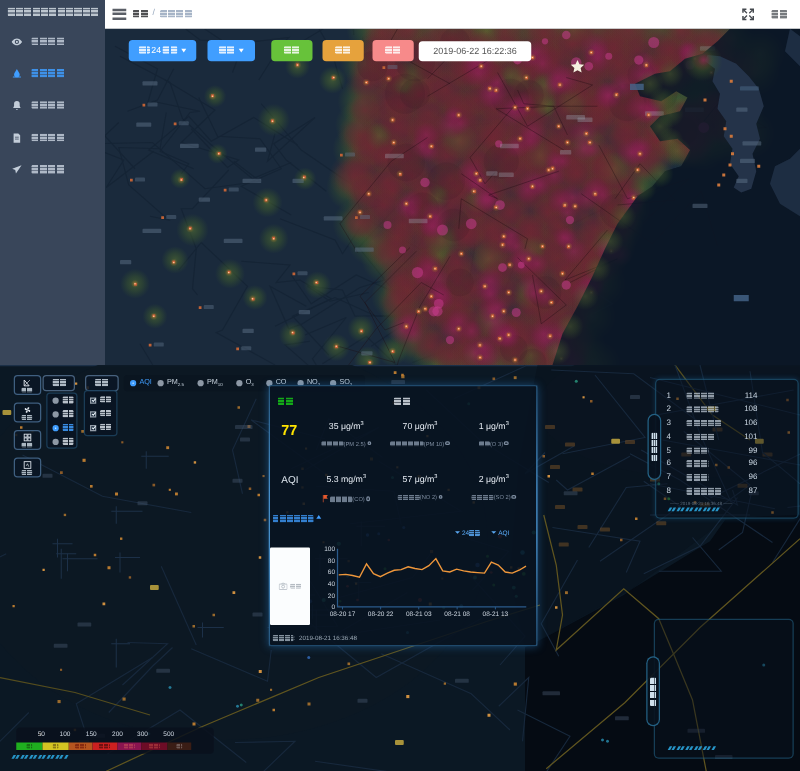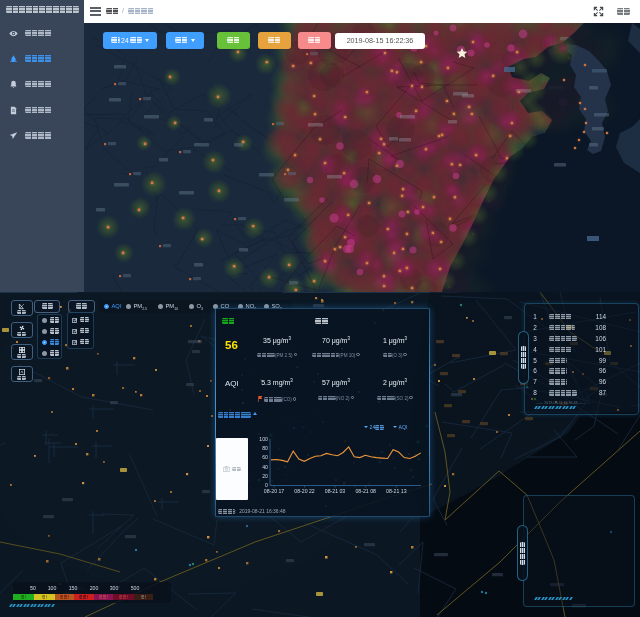--- a/index.html
+++ b/index.html
@@ -1363,21 +1363,21 @@
   </div>
 <div class="btn" style="left:217px;top:31.5px;width:33px;background:#67c23a">
     <span style="display:block;width:13px;height:6.4px;opacity:0.85;border-radius:1px;filter:blur(0.35px);background:repeating-linear-gradient(90deg,#fff 0 5.54px,transparent 5.54px 6.60px);-webkit-mask:linear-gradient(180deg,#000 0 1.41px,rgba(0,0,0,0.35) 1.41px 2.30px,#000 2.30px 3.71px,rgba(0,0,0,0.45) 3.71px 4.74px,#000 4.74px);"></span>
   </div>
 <div class="btn" style="left:258px;top:31.5px;width:33px;background:#e6a23c">
     <span style="display:block;width:13px;height:6.4px;opacity:0.85;border-radius:1px;filter:blur(0.35px);background:repeating-linear-gradient(90deg,#fff 0 5.54px,transparent 5.54px 6.60px);-webkit-mask:linear-gradient(180deg,#000 0 1.41px,rgba(0,0,0,0.35) 1.41px 2.30px,#000 2.30px 3.71px,rgba(0,0,0,0.45) 3.71px 4.74px,#000 4.74px);"></span>
   </div>
 <div class="btn" style="left:298px;top:31.5px;width:33px;background:#f78a8a">
     <span style="display:block;width:13px;height:6.4px;opacity:0.85;border-radius:1px;filter:blur(0.35px);background:repeating-linear-gradient(90deg,#fff 0 5.54px,transparent 5.54px 6.60px);-webkit-mask:linear-gradient(180deg,#000 0 1.41px,rgba(0,0,0,0.35) 1.41px 2.30px,#000 2.30px 3.71px,rgba(0,0,0,0.45) 3.71px 4.74px,#000 4.74px);"></span>
   </div>
-<div class="a" style="left:335px;top:32.5px;width:90px;height:16px;background:#fff;border-radius:3px;display:flex;align-items:center;justify-content:center;font-size:7.2px;color:#555">2019-08-15 16:22:36</div>
+<div class="a" style="left:335px;top:32.5px;width:90px;height:16px;background:#fff;border-radius:3px;display:flex;align-items:center;justify-content:center;font-size:7.2px;color:#555">2019-06-22 16:22:36</div>
 <svg class="a" style="left:0;top:292px" width="640" height="325" viewBox="0 0 640 325">
     <rect width="640" height="325" fill="#0b1824"></rect>
     <rect width="640" height="1" fill="#1c3048"></rect>
     <ellipse cx="180" cy="140" rx="210" ry="160" fill="#0c1824" opacity="0.9"></ellipse>
     <ellipse cx="560" cy="35" rx="130" ry="55" fill="#0c1a27" opacity="0.9"></ellipse>
     <path d="M430,0 L640,0 640,120 580,124 506,179 434,219 420,226 408,170 415,80 Z" fill="#071019" opacity="0.5"></path>
     <path d="M420,226 L434,219 451,210 499,184 506,179 568,141 580,124 610,121 640,120 L640,325 L420,325 Z" fill="#050b13"></path>
     <polyline points="102,222 134,223 98,256" fill="none" stroke="#17283c" stroke-width="0.9"></polyline>
     <polyline points="501,166 512,141 442,130" fill="none" stroke="#17283c" stroke-width="0.9"></polyline>
     <polyline points="363,27 420,1 387,-44" fill="none" stroke="#17283c" stroke-width="0.9"></polyline>
@@ -1738,21 +1738,21 @@
   </div>
 <div class="a" style="left:215px;top:308px;width:215px;height:209px;background:rgba(8,19,33,0.88);border:1px solid rgba(62,140,200,0.45);border-radius:2px;box-shadow:0 0 7px rgba(40,120,190,0.45)"></div>
 <div class="a" style="left:214.5px;top:308px;width:1.6px;height:209px;background:linear-gradient(180deg,rgba(80,160,225,0.15),rgba(80,160,225,0.8) 40%,rgba(80,160,225,0.8) 60%,rgba(80,160,225,0.15))"></div>
 <div class="a" style="left:428.9px;top:308px;width:1.6px;height:209px;background:linear-gradient(180deg,rgba(80,160,225,0.15),rgba(80,160,225,0.8) 40%,rgba(80,160,225,0.8) 60%,rgba(80,160,225,0.15))"></div>
 <div class="a" style="left:222px;top:317.5px">
     <span style="display:block;width:13px;height:6px;opacity:0.8;border-radius:1px;filter:blur(0.4px);background:repeating-linear-gradient(90deg,#17cf17 0 5.54px,transparent 5.54px 6.60px);-webkit-mask:linear-gradient(180deg,#000 0 1.32px,rgba(0,0,0,0.35) 1.32px 2.16px,#000 2.16px 3.48px,rgba(0,0,0,0.45) 3.48px 4.44px,#000 4.44px);"></span>
   </div>
 <div class="a" style="left:315px;top:317.5px">
     <span style="display:block;width:14px;height:6.4px;opacity:0.8;border-radius:1px;filter:blur(0.4px);background:repeating-linear-gradient(90deg,#e8eef5 0 6.05px,transparent 6.05px 7.20px);-webkit-mask:linear-gradient(180deg,#000 0 1.41px,rgba(0,0,0,0.35) 1.41px 2.30px,#000 2.30px 3.71px,rgba(0,0,0,0.45) 3.71px 4.74px,#000 4.74px);"></span>
   </div>
-<div class="a" style="left:225px;top:339px;font-size:11.5px;font-weight:bold;color:#ffe400">56</div>
+<div class="a" style="left:225px;top:339px;font-size:11.5px;font-weight:bold;color:#ffe400">77</div>
 <div class="a" style="left:225px;top:378.5px;font-size:8px;color:#dde6ee">AQI</div>
 <div class="a" style="left:243px;top:335.5px;width:68px;text-align:center;font-size:7px;color:#e8eef5">35 μg/m<sup style="font-size:4.5px">3</sup></div>
 <div class="a" style="left:302px;top:335.5px;width:68px;text-align:center;font-size:7px;color:#e8eef5">70 μg/m<sup style="font-size:4.5px">3</sup></div>
 <div class="a" style="left:361px;top:335.5px;width:68px;text-align:center;font-size:7px;color:#e8eef5">1 μg/m<sup style="font-size:4.5px">3</sup></div>
 <div class="a" style="left:243px;top:377.5px;width:68px;text-align:center;font-size:7px;color:#e8eef5">5.3 mg/m<sup style="font-size:4.5px">3</sup></div>
 <div class="a" style="left:302px;top:377.5px;width:68px;text-align:center;font-size:7px;color:#e8eef5">57 μg/m<sup style="font-size:4.5px">3</sup></div>
 <div class="a" style="left:361px;top:377.5px;width:68px;text-align:center;font-size:7px;color:#e8eef5">2 μg/m<sup style="font-size:4.5px">3</sup></div>
 <div class="a" style="left:237px;top:352.5px;width:80px;text-align:center;color:#7e8da0;font-size:4.6px;line-height:1"><span style="display:inline-block;vertical-align:middle;width:18px;height:4.6px;opacity:0.85;border-radius:1px;filter:blur(0.3px);background:repeating-linear-gradient(90deg,#7e8da0 0 4.00px,transparent 4.00px 4.80px);-webkit-mask:linear-gradient(180deg,#000 0 1.01px,rgba(0,0,0,0.35) 1.01px 1.66px,#000 1.66px 2.67px,rgba(0,0,0,0.45) 2.67px 3.40px,#000 3.40px);"></span><span>(PM 2.5)</span><span style="display:inline-block;width:3.6px;height:3.6px;border:0.6px solid #7e8da0;border-radius:50%;margin-left:1px;vertical-align:0"></span></div>
 <div class="a" style="left:296px;top:352.5px;width:80px;text-align:center;color:#7e8da0;font-size:4.6px;line-height:1"><span style="display:inline-block;vertical-align:middle;width:27px;height:4.6px;opacity:0.85;border-radius:1px;filter:blur(0.3px);background:repeating-linear-gradient(90deg,#7e8da0 0 4.00px,transparent 4.00px 4.80px);-webkit-mask:linear-gradient(180deg,#000 0 1.01px,rgba(0,0,0,0.35) 1.01px 1.66px,#000 1.66px 2.67px,rgba(0,0,0,0.45) 2.67px 3.40px,#000 3.40px);"></span><span>(PM 10)</span><span style="display:inline-block;width:3.6px;height:3.6px;border:0.6px solid #7e8da0;border-radius:50%;margin-left:1px;vertical-align:0"></span></div>
 <div class="a" style="left:355px;top:352.5px;width:80px;text-align:center;color:#7e8da0;font-size:4.6px;line-height:1"><span style="display:inline-block;vertical-align:middle;width:9px;height:4.6px;opacity:0.85;border-radius:1px;filter:blur(0.3px);background:repeating-linear-gradient(90deg,#7e8da0 0 4.00px,transparent 4.00px 4.80px);-webkit-mask:linear-gradient(180deg,#000 0 1.01px,rgba(0,0,0,0.35) 1.01px 1.66px,#000 1.66px 2.67px,rgba(0,0,0,0.45) 2.67px 3.40px,#000 3.40px);"></span><span>(O 3)</span><span style="display:inline-block;width:3.6px;height:3.6px;border:0.6px solid #7e8da0;border-radius:50%;margin-left:1px;vertical-align:0"></span></div>

